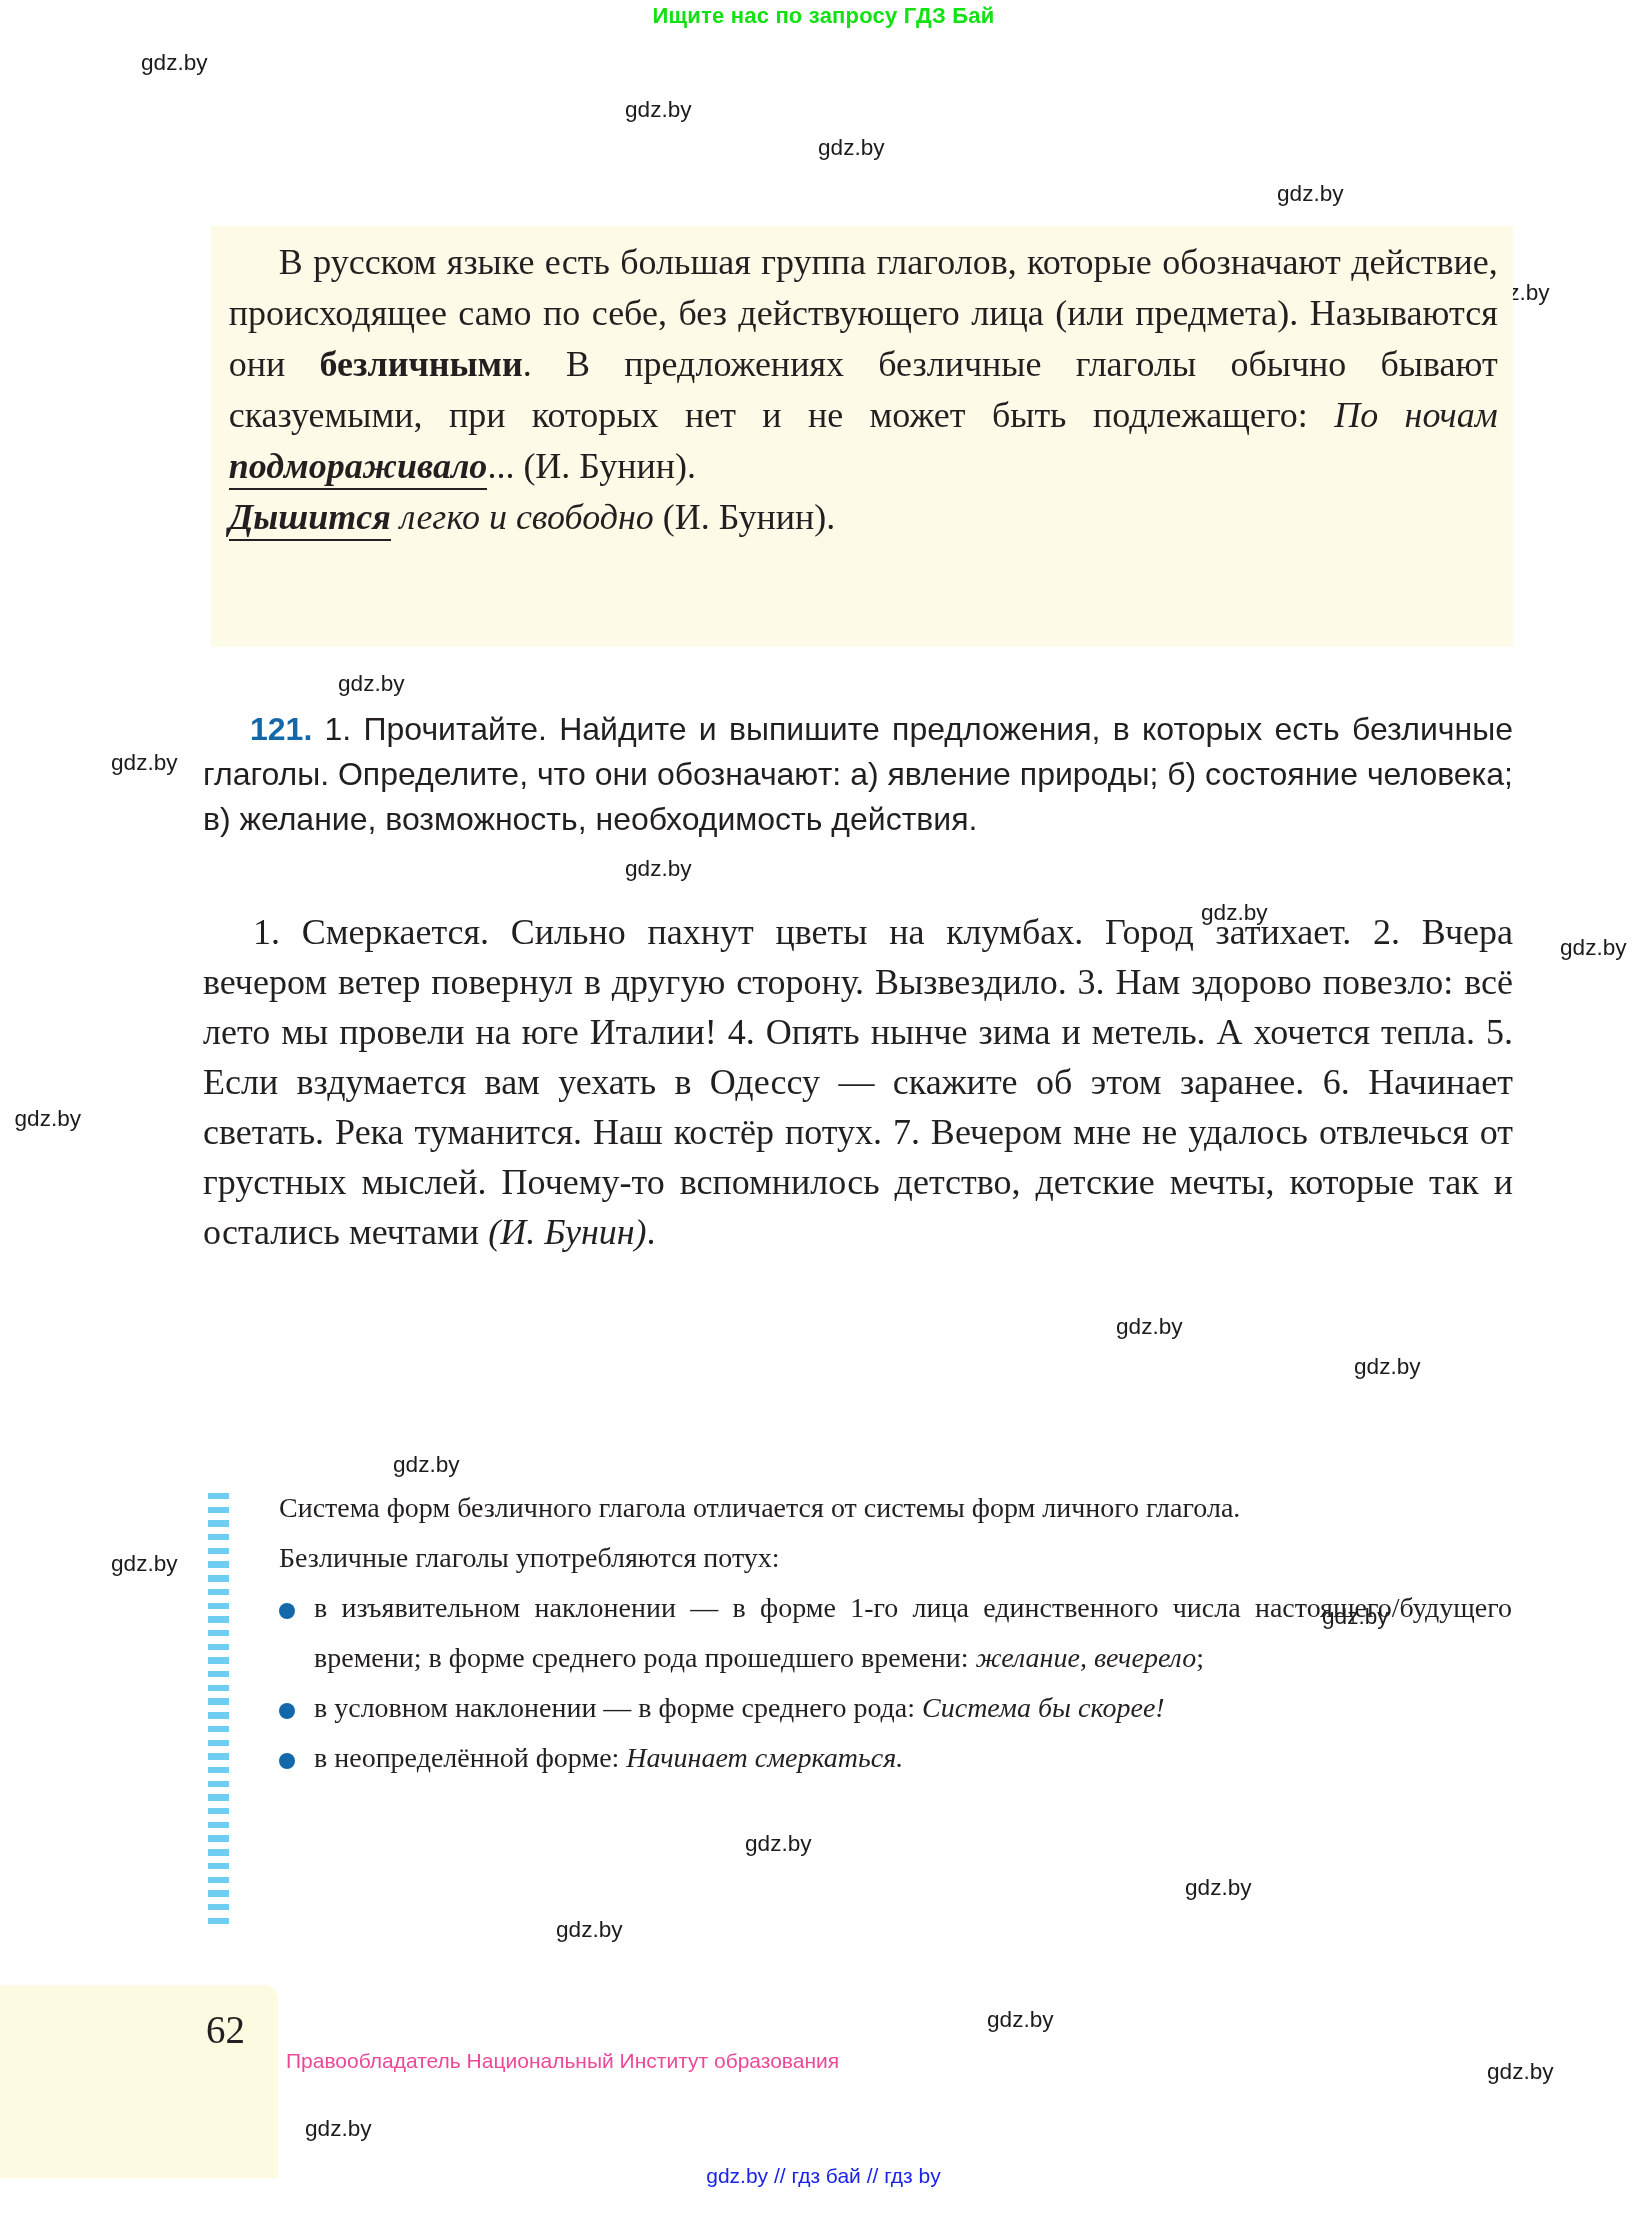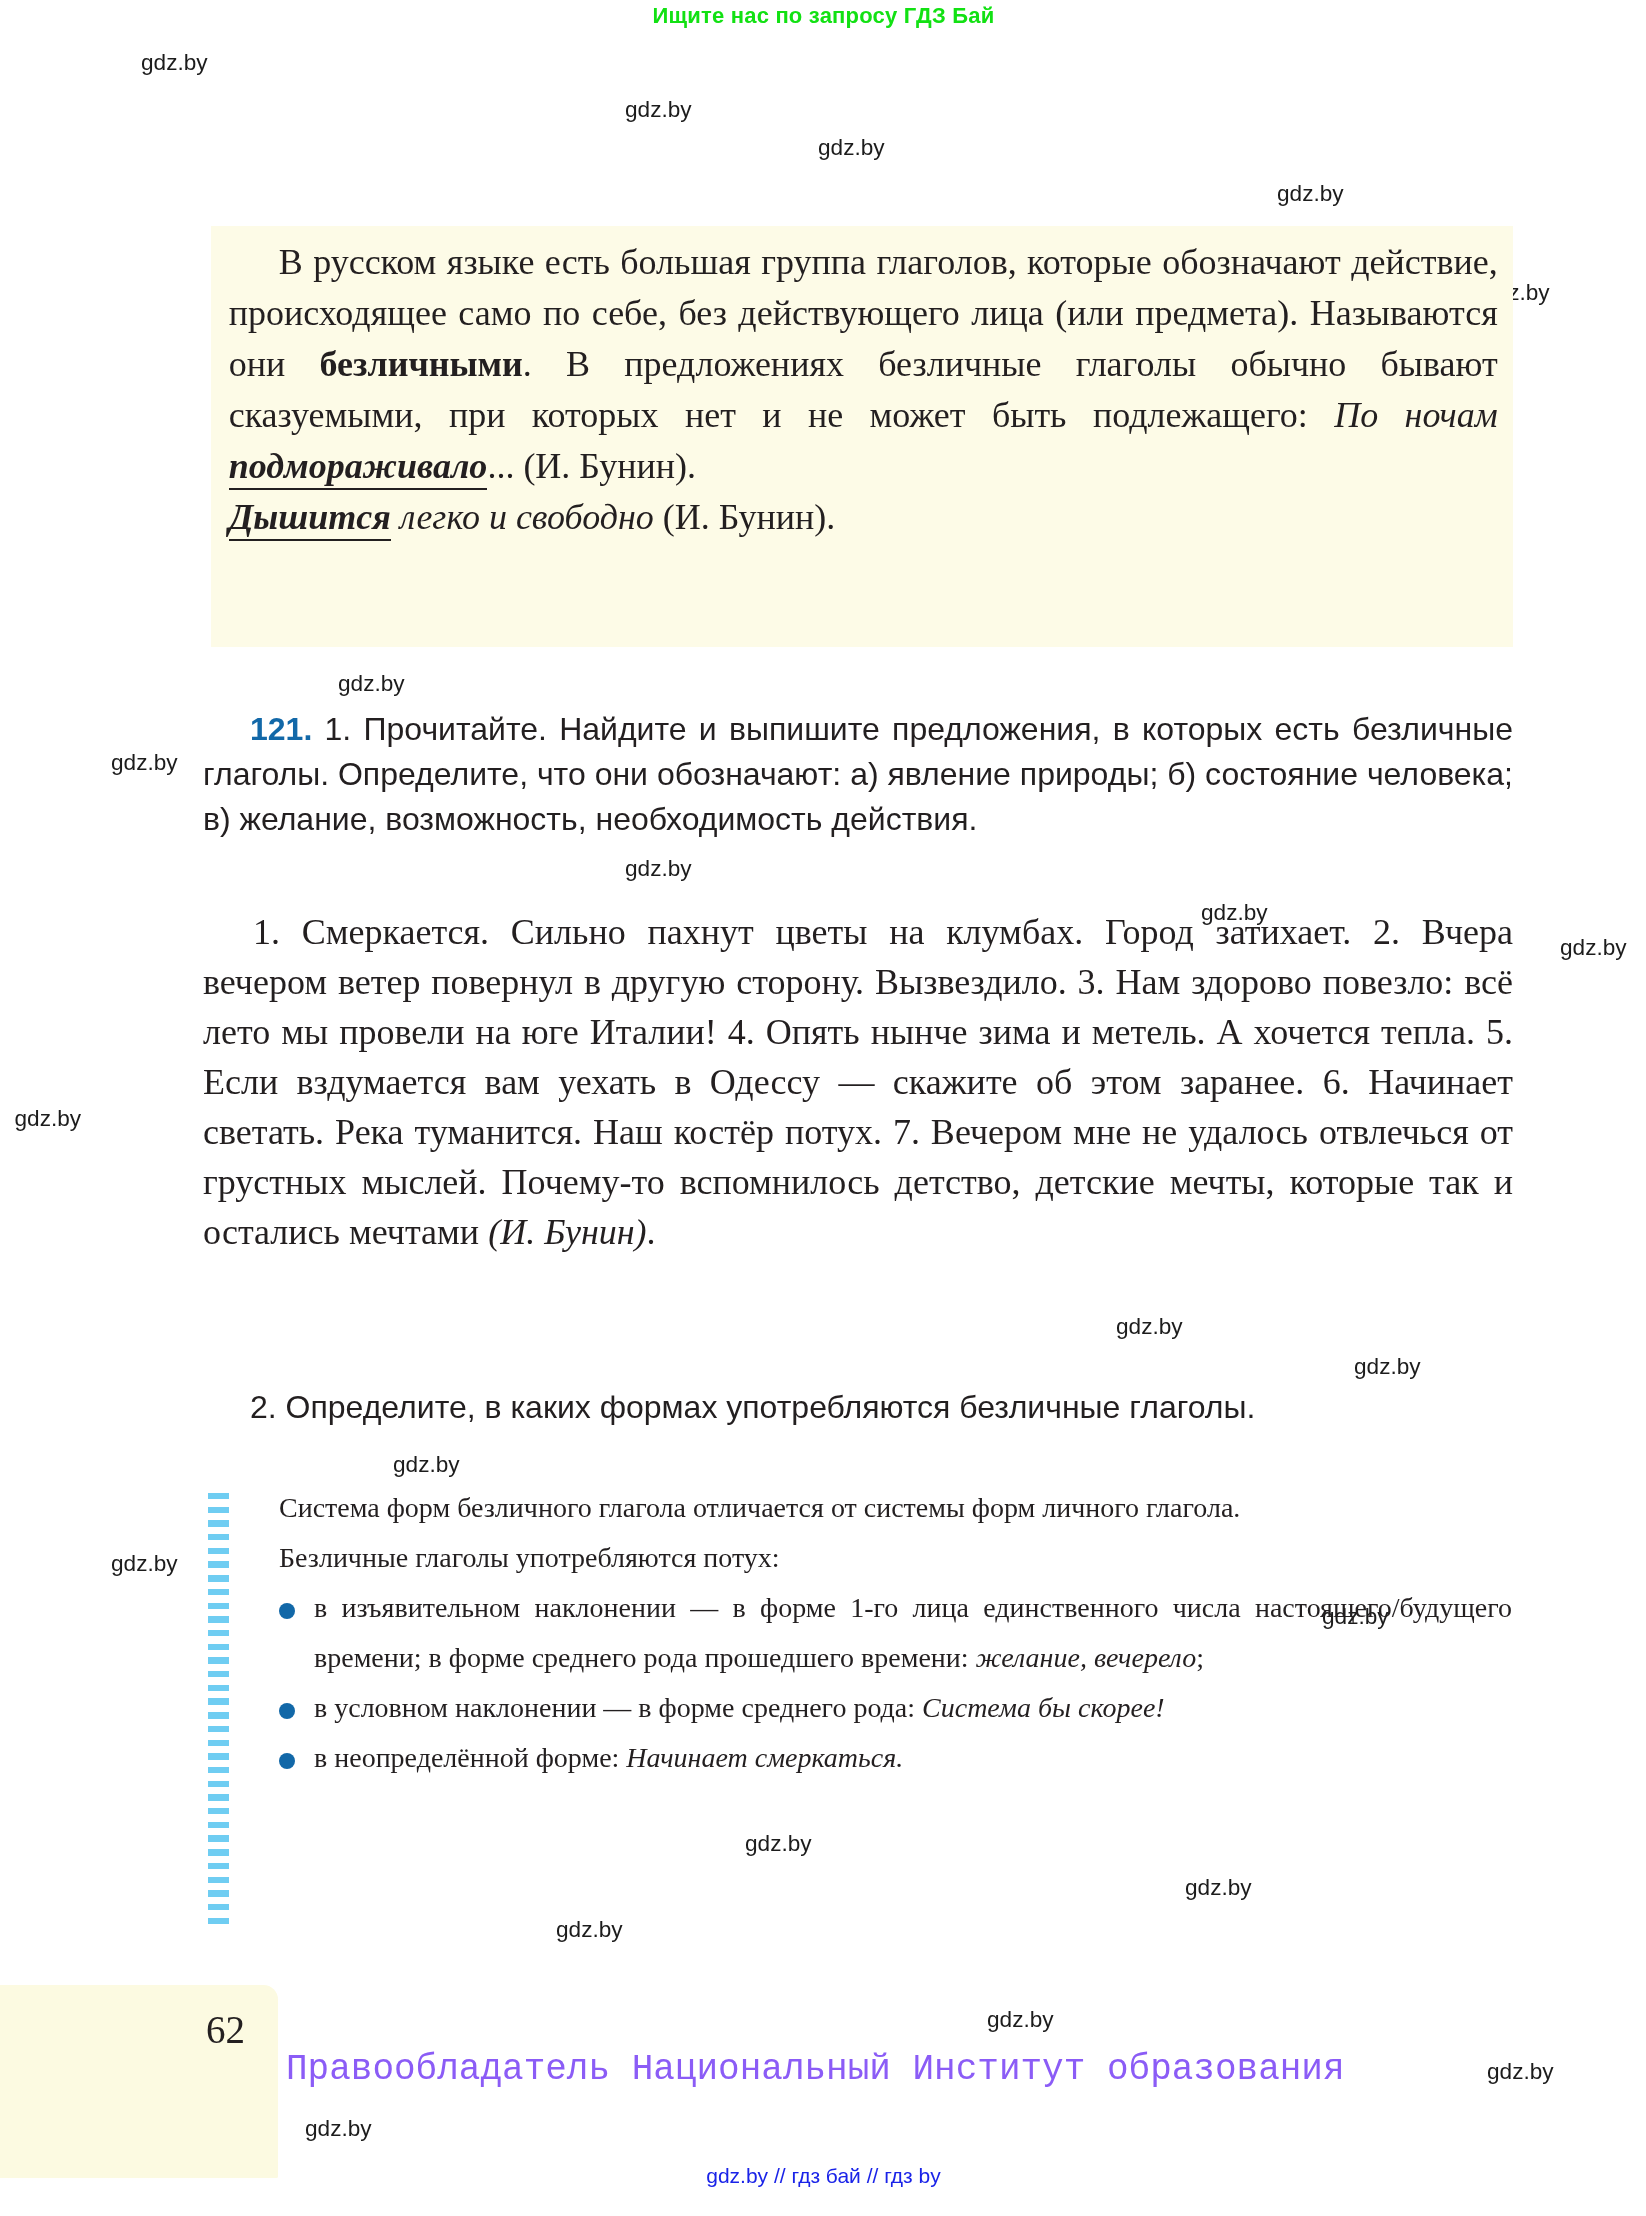--- a/index.html
+++ b/index.html
@@ -181,23 +181,23 @@
     top: 2007px;
     font-size: 39px;
     color: #231f20;
   }
 
   
   #copyright {
     position: absolute;
     left: 286px;
     top: 2049px;
-    font-family: Liberation Mono, monospace;
-    font-size: 36px;
-    color: #8b5cf6;
+    font-family: Liberation Sans, sans-serif;
+    font-size: 21px;
+    color: #ec4899;
     white-space: nowrap;
   }
   #site-footer {
     position: absolute;
     left: 0;
     top: 2164px;
     width: 1647px;
     text-align: center;
     font-family: "Liberation Sans", sans-serif;
     font-size: 21px;
@@ -246,21 +246,20 @@
   </div>
 
   <div id="exercise-121">
     <span class="ex-num">121.</span><span> 1. Прочитайте. Найдите и выпишите предложения, в которых есть безличные глаголы. Определите, что они обозначают: а) явление природы; б) состояние человека; в) желание, возможность, необходимость действия.</span>
   </div>
 
   <div id="sentences">
     <span>1. Смеркается. Сильно пахнут цветы на клумбах. Город затихает. 2. Вчера вечером ветер повернул в другую сторону. Вызвездило. 3. Нам здорово повезло: всё лето мы провели на юге Италии! 4. Опять нынче зима и метель. А хочется тепла. 5. Если вздумается вам уехать в Одессу — скажите об этом заранее. 6. Начинает светать. Река туманится. Наш костёр потух. 7. Вечером мне не удалось отвлечься от грустных мыслей. Почему-то вспомнилось детство, детские мечты, которые так и остались мечтами </span><span class="i">(И. Бунин)</span><span>.</span>
   </div>
 
-  <div id="task-2">2. Определите, в каких формах употребляются безличные глаголы.</div>
 
   <div id="theory-block">
     <div id="stripe-margin"></div>
     <div id="theory-body">
       <p>Система форм безличного глагола отличается от системы форм личного глагола.</p>
       <p>Безличные глаголы употребляются потух:</p>
       <ul class="theory-list">
         <li>
           <span class="bullet"></span><span>в изъявительном наклонении — в форме 1-го лица единственного числа настоящего/будущего времени; в форме среднего рода прошедшего времени: </span><span class="i">желание, вечерело</span><span>;</span>
         </li>

